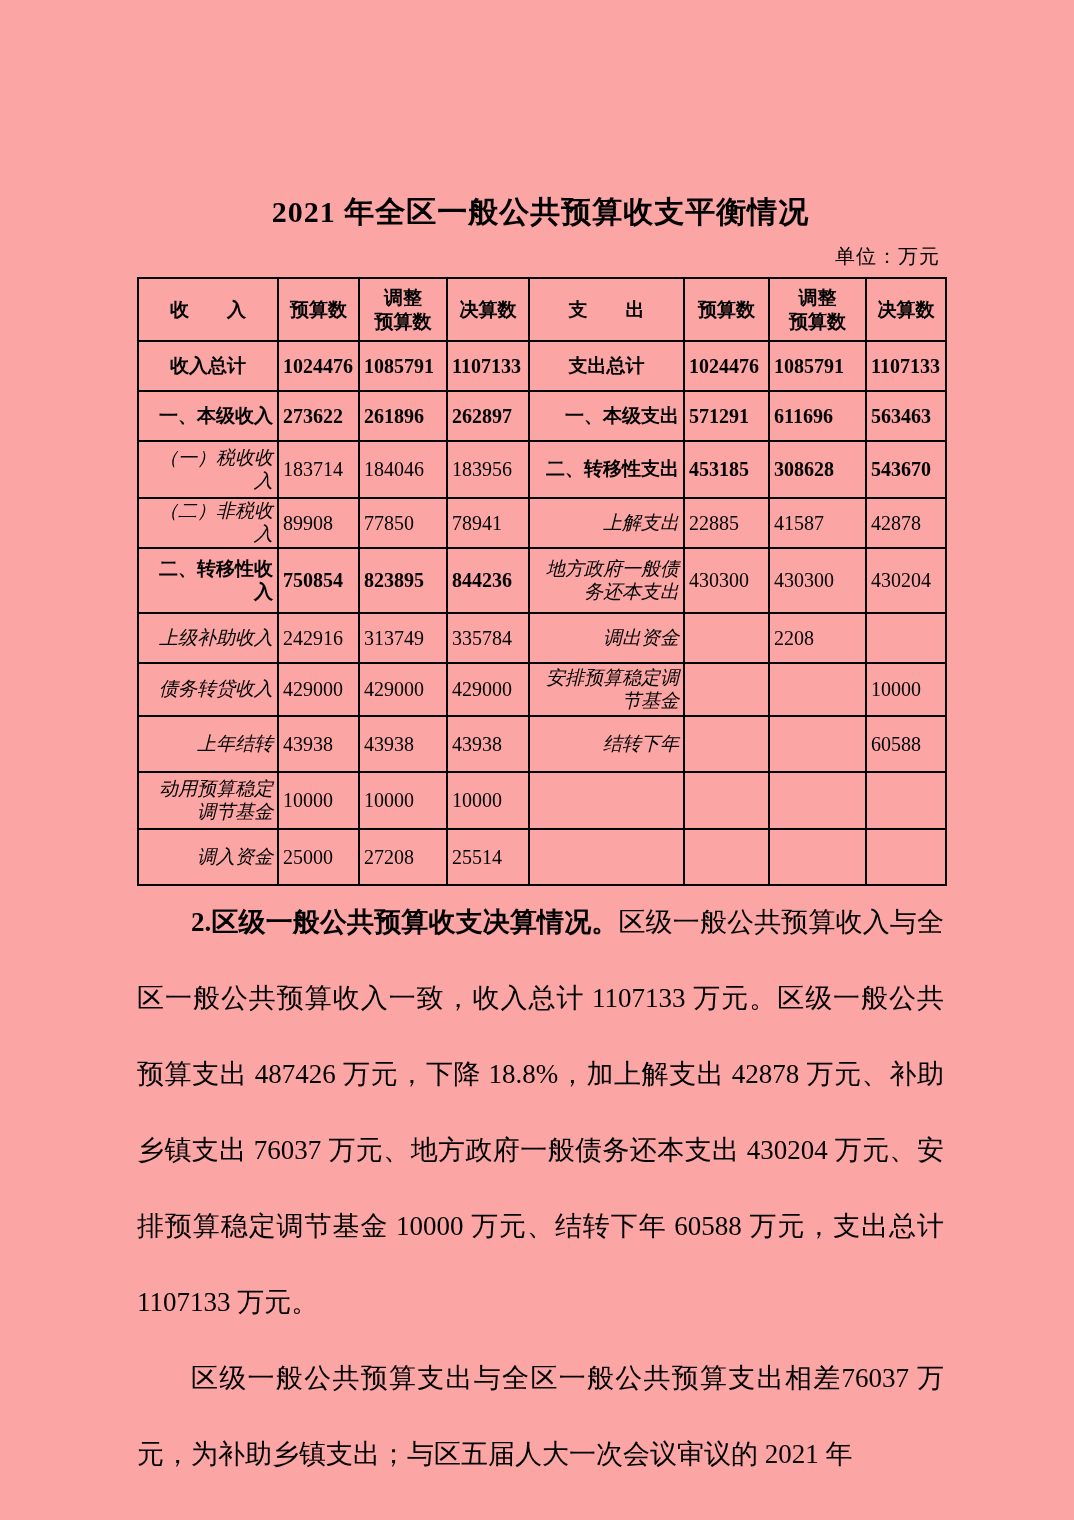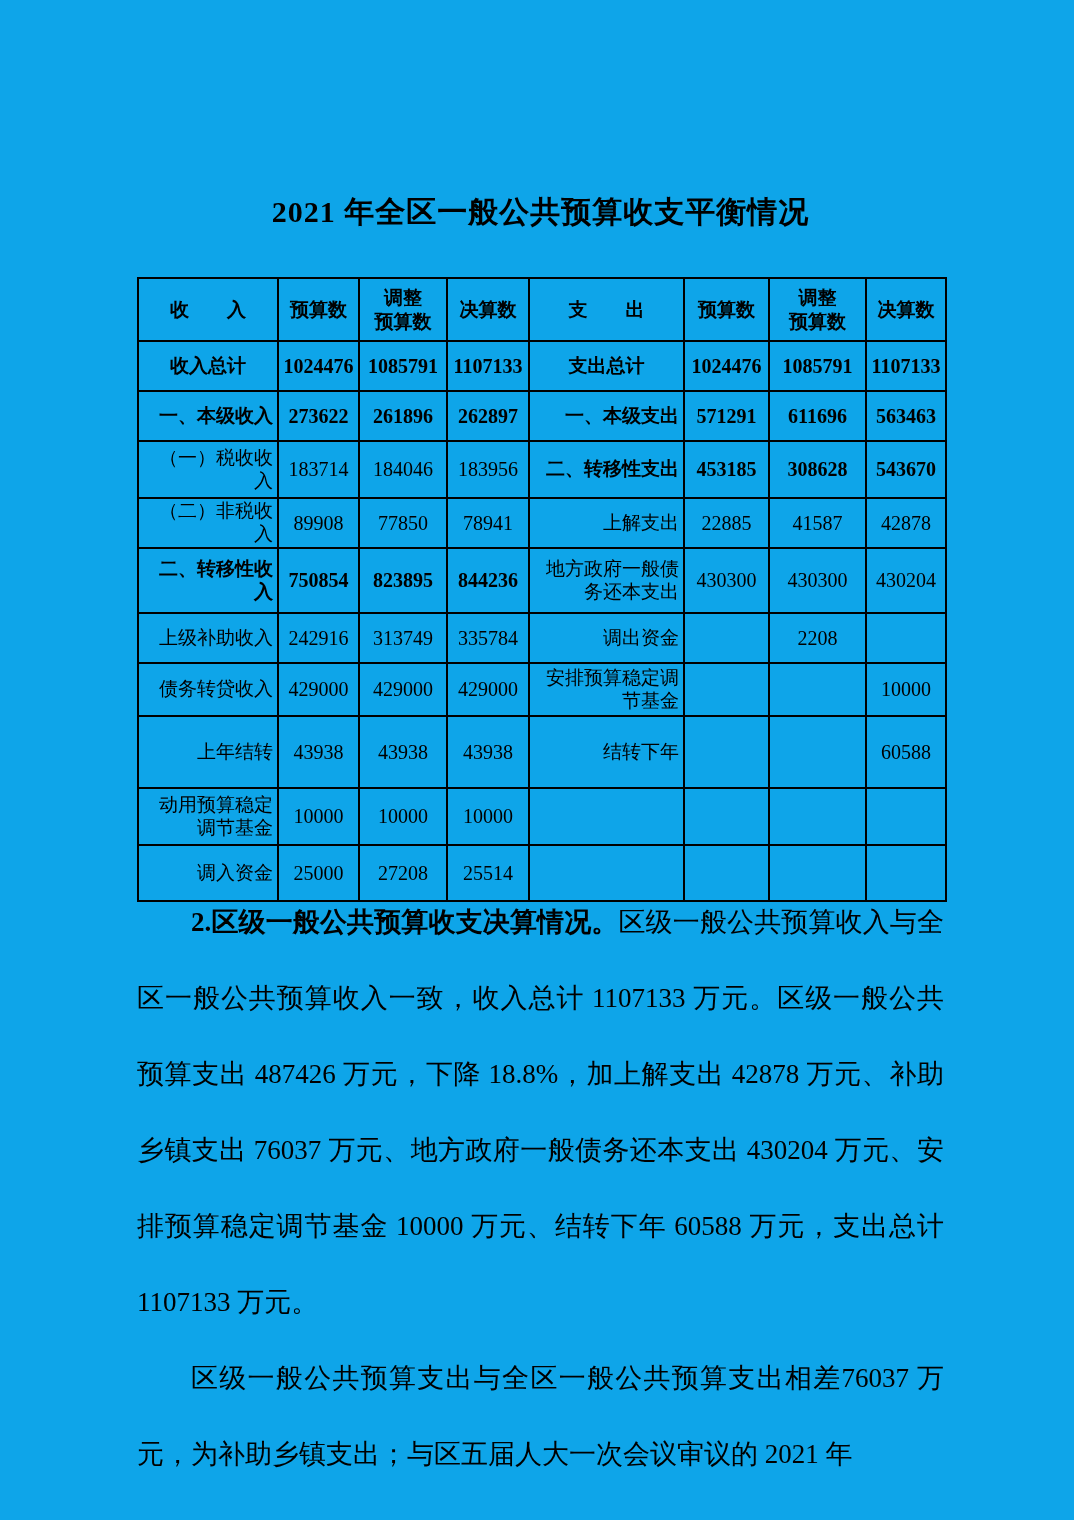--- a/index.html
+++ b/index.html
@@ -1,21 +1,21 @@
 <!DOCTYPE html>
 <html><head>
 <meta charset="utf-8">
 <style>
   * { box-sizing: border-box; }
   html, body { margin: 0; padding: 0; background: #ffffff; }
   .page {
     position: relative;
     width: 1074px;
     height: 1520px;
-    background: #0ea5e9;
+    background: #fca5a5;
     color: #000000;
     font-family: "Liberation Serif", "DejaVu Serif", serif;
     overflow: hidden;
   }
   .doc-title {
     position: absolute;
     top: 192px;
     left: 137px;
     width: 807px;
     text-align: center;
@@ -50,23 +50,23 @@
   table.budget th {
     font-size: 19px;
     font-weight: 700;
     text-align: center;
     white-space: pre-line;
     line-height: 1.25;
   }
   td.lab { text-align: right; font-size: 19px; line-height: 1.2; }
   td.lab.ctr { text-align: center; }
   .hei { font-family: "Liberation Sans", "DejaVu Sans", sans-serif; font-weight: 700; font-size: 18px; }
-  .kai { font-weight: 400; }
+  .kai { font-style: italic; font-weight: 400; }
   td.num {
-    text-align: center;
+    text-align: left;
     font-size: 20px;
     font-family: "Liberation Serif", "DejaVu Serif", serif;
   }
   .b { font-weight: 700; }
   .body-text {
     position: absolute;
     top: 884px;
     left: 137px;
     width: 807px;
     font-size: 27px;
@@ -76,20 +76,21 @@
   .body-text p { margin: 0; text-indent: 54px; }
   .body-text .lead { font-weight: 700; }
 </style>
 </head>
 <body>
 
 <div class="page">
 
   <div class="doc-title">2021 年全区一般公共预算收支平衡情况</div>
 
+  <div class="unit-note">单位：万元</div>
 
   <table class="budget">
     <colgroup>
       <col style="width:140px">
         <col style="width:81px">
         <col style="width:88px">
         <col style="width:82px">
       <col style="width:155px">
         <col style="width:85px">
         <col style="width:97px">
@@ -171,21 +172,21 @@
     <tr style="height:53px">
       <td class="lab kai">债务转贷收入</td>
       <td class="num">429000</td>
       <td class="num">429000</td>
       <td class="num">429000</td>
       <td class="lab kai">安排预算稳定调节基金</td>
       <td class="num"></td>
       <td class="num"></td>
       <td class="num">10000</td>
     </tr>
-    <tr style="height:72px">
+    <tr style="height:56px">
       <td class="lab kai">上年结转</td>
       <td class="num">43938</td>
       <td class="num">43938</td>
       <td class="num">43938</td>
       <td class="lab kai">结转下年</td>
       <td class="num"></td>
       <td class="num"></td>
       <td class="num">60588</td>
     </tr>
     <tr style="height:57px">

